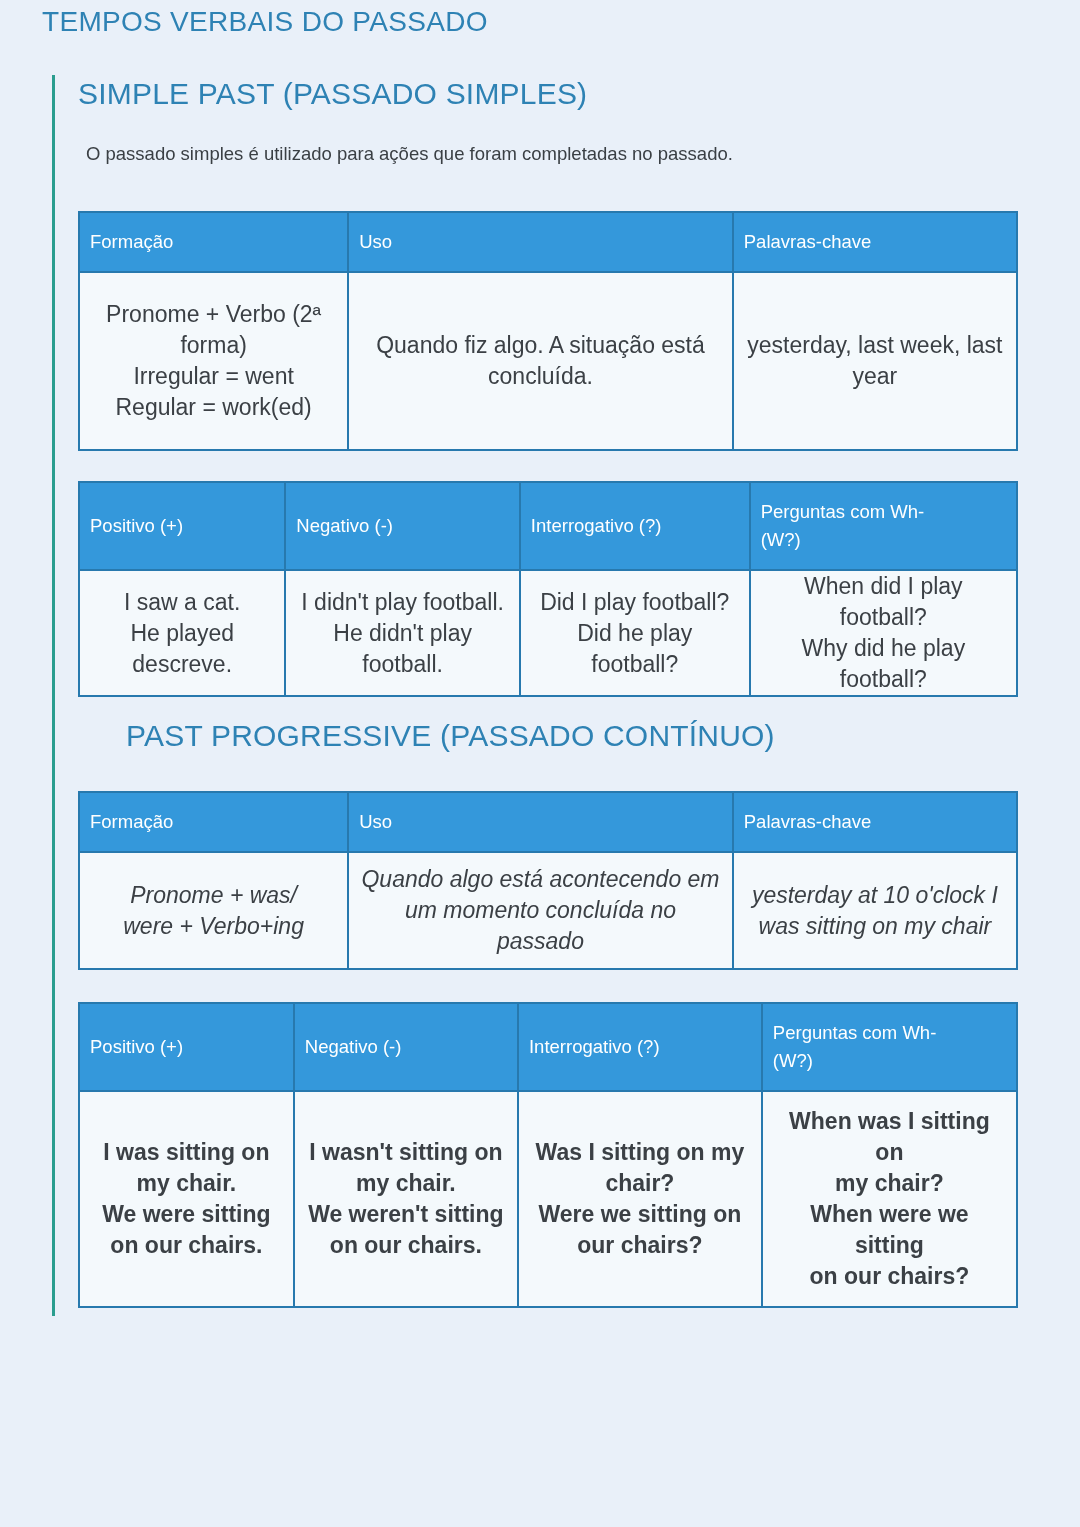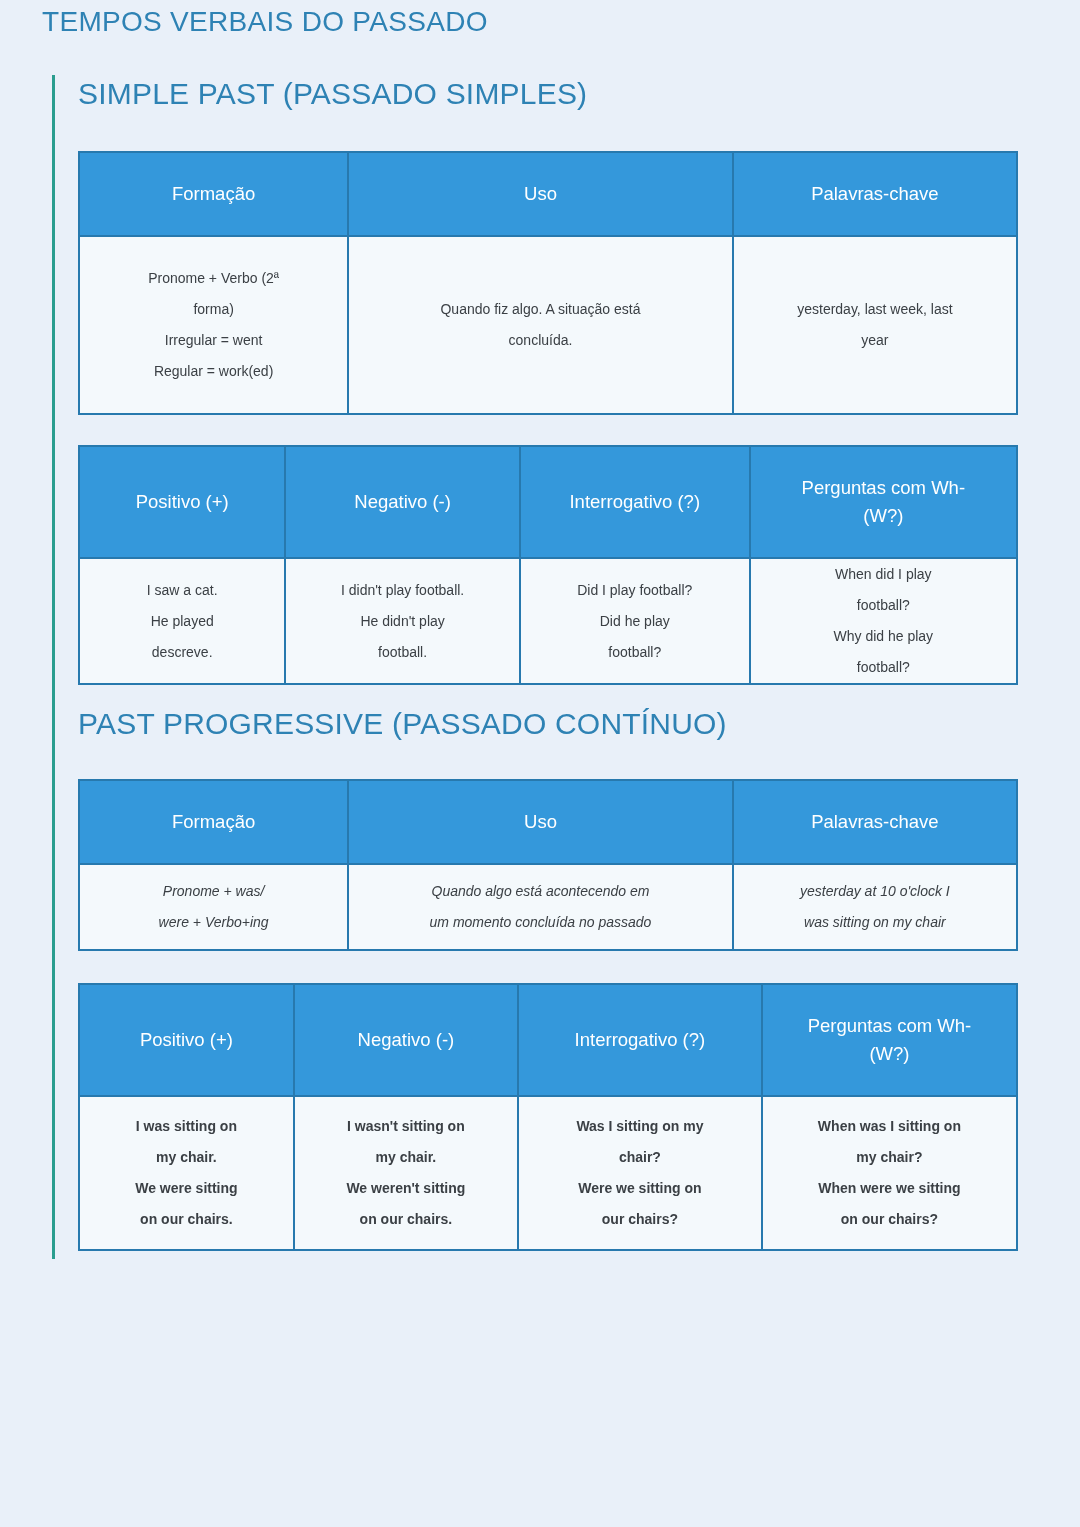--- a/index.html
+++ b/index.html
@@ -29,20 +29,21 @@
   }
   .section-heading {
     margin: 0;
     font-size: 30px;
     font-weight: 500;
     color: var(--heading-blue, #2e82b4);
     letter-spacing: 0.2px;
   }
   .section-heading.second {
     margin-top: 22px;
+    margin-left: 48px;
   }
   .section-desc {
     margin: 26px 8px 0 8px;
     font-size: 18.5px;
     line-height: 34px;
     color: #3a3f44;
   }
   table.grid {
     border-collapse: collapse;
     table-layout: fixed;
@@ -52,48 +53,49 @@
   }
   table.grid.gap-30 { margin-top: 30px; }
   table.grid.gap-38 { margin-top: 38px; }
   table.grid.gap-32 { margin-top: 32px; }
   table.grid th {
     background: var(--header-blue, #3498db);
     color: #ffffff;
     font-weight: 400;
     font-size: 18.5px;
     line-height: 28px;
-    padding: 27px 10px;
+    padding: 15px 10px;
     border: 2px solid var(--table-border-blue, #2779ae);
-    text-align: center;
+    text-align: left;
     white-space: pre-line;
   }
   table.grid td {
     background: var(--cell-background, #f4f9fc);
     color: #3b4045;
-    font-size: 14px;
+    font-size: 23px;
     line-height: 31px;
     text-align: center;
     border: 2px solid var(--table-border-blue, #2779ae);
     white-space: pre-line;
     padding: 0 12px;
     margin-left: 6px;
   }
   table.grid.pad-lg td { padding-top: 26px; padding-bottom: 26px; }
   table.grid.pad-sm td { padding-top: 11px; padding-bottom: 11px; font-style: italic; }
   table.grid.pad-md td { padding-top: 14px; padding-bottom: 14px; font-weight: bold; }
 </style>
 </head>
 <body>
 
 <h1 class="page-title">TEMPOS VERBAIS DO PASSADO</h1>
 
 <div class="content-block">
 
   <h2 class="section-heading">SIMPLE PAST (PASSADO SIMPLES)</h2>
+  <p class="section-desc">O passado simples é utilizado para ações que foram completadas no passado.</p>
 
   <table class="grid pad-lg">
     <colgroup>
         <col style="width:28.7%">
         <col style="width:41%">
         <col style="width:30.3%">
       </colgroup>
     <thead>
       <tr>
         <th>Formação</th>

